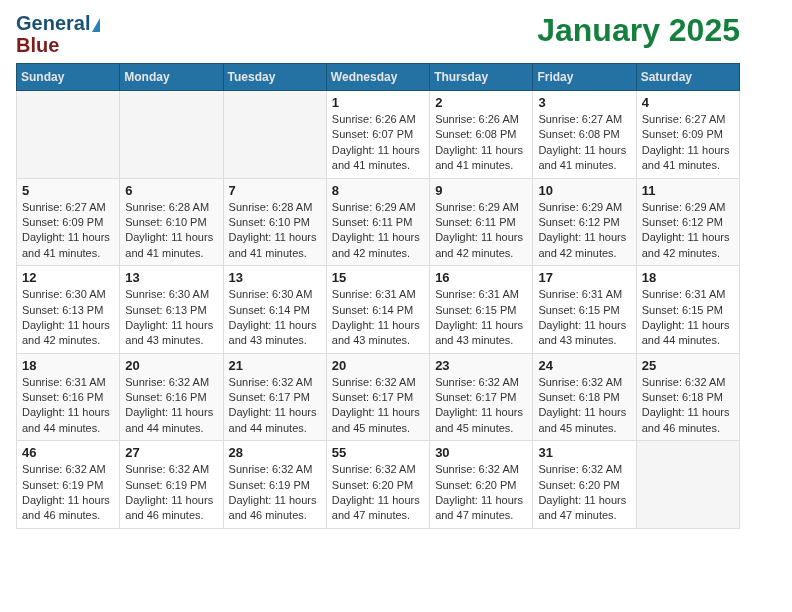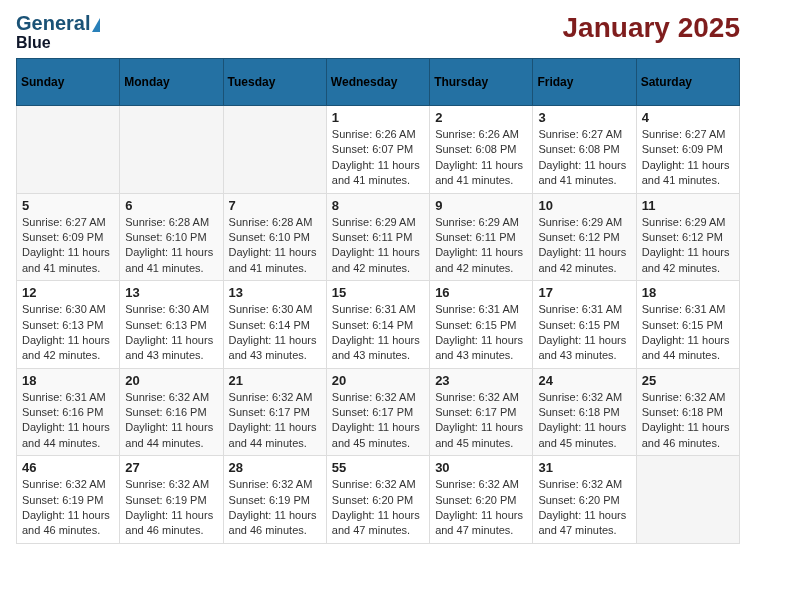--- a/index.html
+++ b/index.html
@@ -41,39 +41,39 @@
       height: 0;
       border-left: 8px solid transparent;
       border-bottom: 14px solid #2980b9;
       margin-left: 2px;
       vertical-align: middle;
     }
     .title-block {
       text-align: right;
     }
     .main-title {
-      font-size: 28px;
+      font-size: 32px;
       font-weight: bold;
-      color: #7f1d1d;
+      color: #15803d;
     }
     .subtitle {
       font-size: 15px;
       color: #444;
     }
     .calendar {
       width: 100%;
       border-collapse: collapse;
       border: 1px solid #ccc;
     }
     .calendar th {
       background: #2471a3;
-      color: #000000;
+      color: #e5e5e5;
       font-size: 12px;
       font-weight: bold;
-      padding: 16px 4px;
+      padding: 6px 4px;
       text-align: left;
       border: 1px solid #1a5276;
     }
     .calendar td {
       vertical-align: top;
       padding: 4px 5px;
       font-size: 10px;
       color: #222;
       border: 1px solid #ddd;
       width: calc(100% / 7);
@@ -109,21 +109,21 @@
 
 <div class="page">
   <div class="header">
     <div class="logo">
       <div style="display:flex;align-items:center;">
         <span class="logo-text">
           <span style="color:#1a5276;">General</span><span class="logo-triangle"></span>
         </span>
       </div>
       <div style="display:flex;align-items:center;">
-        <span style="font-size:16px;font-weight:bold;color:#0f172a;margin-left:0;">Blue</span>
+        <span style="font-size:20px;font-weight:bold;color:#7f1d1d;margin-left:0;">Blue</span>
       </div>
     </div>
     <div class="title-block">
       <div class="main-title">January 2025</div>
     </div>
   </div>
 
   <table class="calendar">
     <thead>
       <tr>

